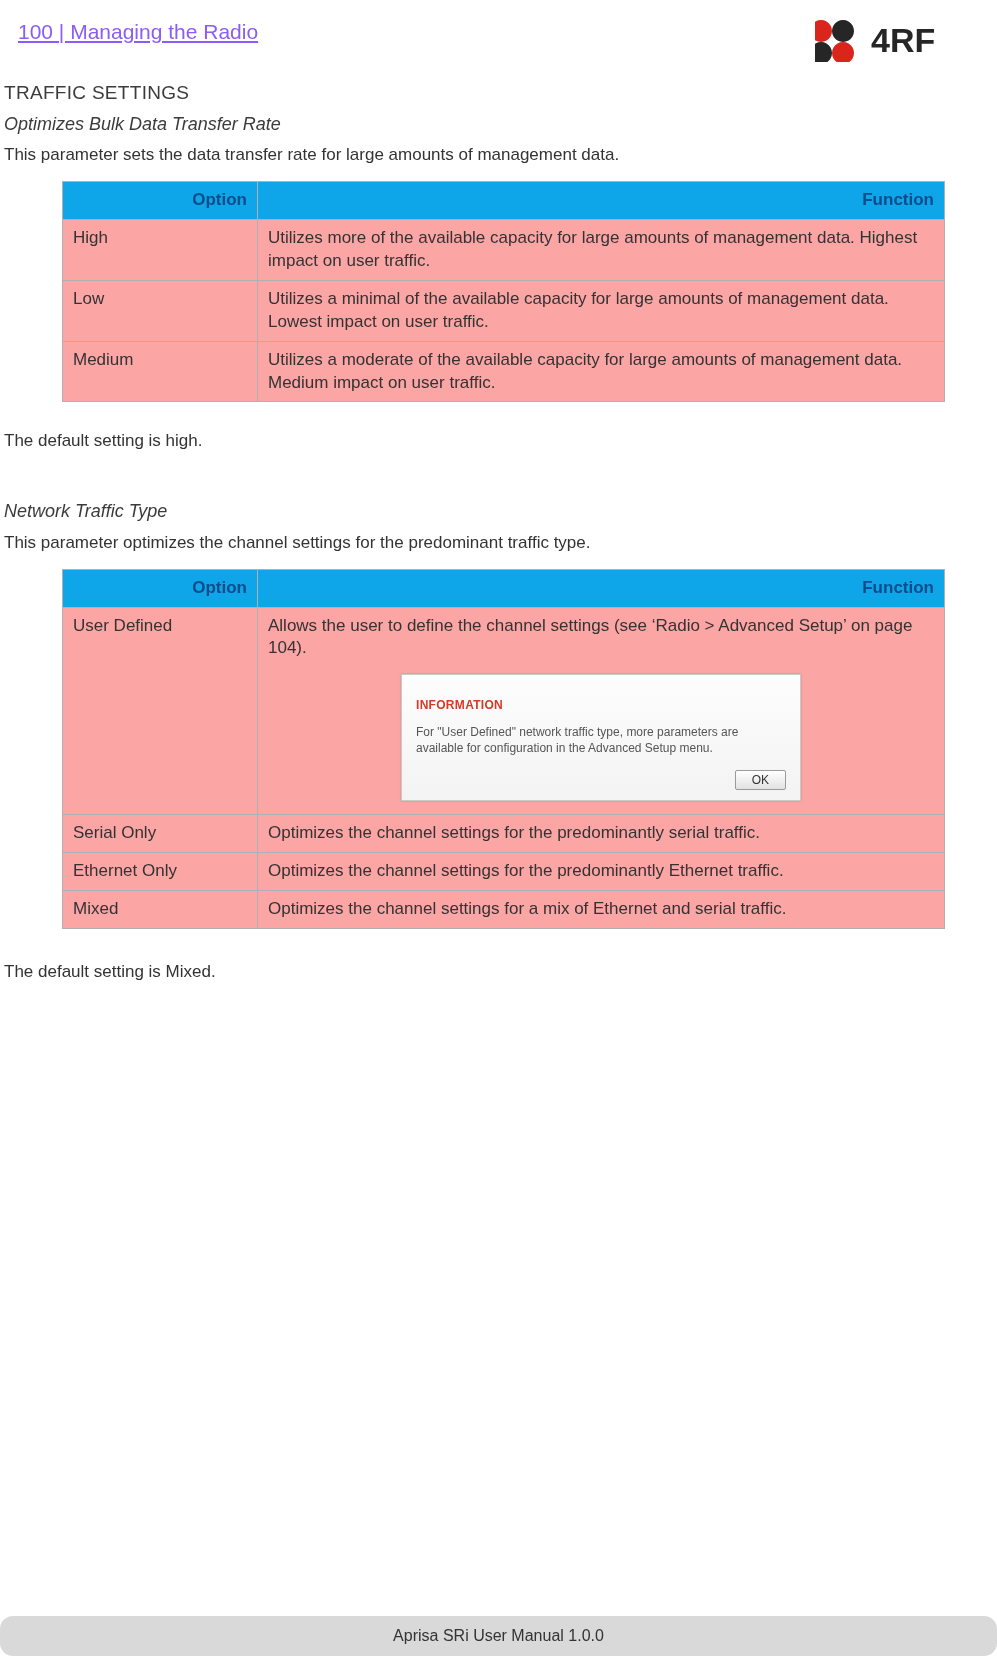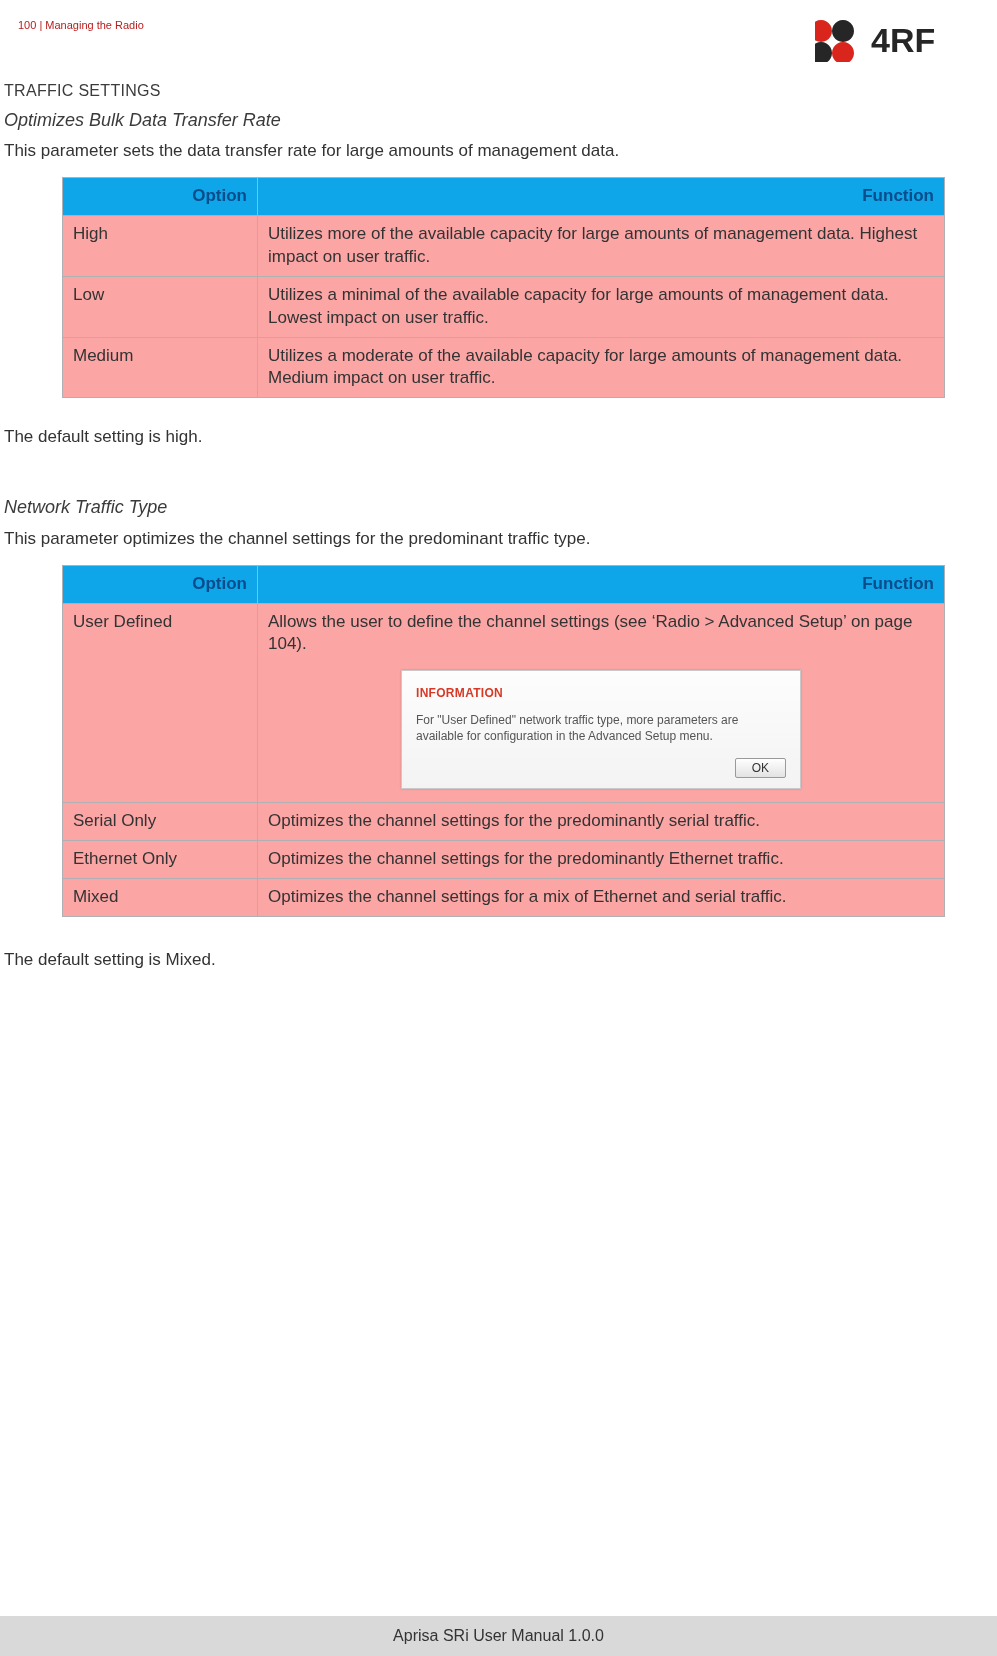--- a/index.html
+++ b/index.html
@@ -20,37 +20,38 @@
     padding: 14px 32px 0 4px;
   }
   .header-row {
     display: flex;
     justify-content: space-between;
     align-items: flex-start;
     margin-bottom: 18px;
   }
   .header-left {
     font-family: Arial, sans-serif;
-    font-size: 11px;
-    color: #b91c1c;
+    font-size: 21px;
+    color: #8b5cf6;
     padding-top: 4px;
     padding-left: 14px;
+    text-decoration: underline;
   }
   .logo {
     width: 150px;
     height: 48px;
     position: relative;
   }
   .logo svg { display:block; }
   .main {
     padding-left: 0;
     padding-right: 2px;
   }
   h2.section {
-    font-size: 16px;
+    font-size: 19px;
     font-weight: 400;
     letter-spacing: 0.3px;
     color: #3b3b3b;
     margin: 10px 0 6px 0;
   }
   h3.param {
     font-style: italic;
     font-weight: 400;
     font-size: 18px;
     color: #3b3b3b;
@@ -86,21 +87,21 @@
   table.opt col.c2 { }
   .dialog-box {
     width: 370px;
     margin: 14px auto 6px auto;
     border: 1px solid #c9c9c9;
     background: linear-gradient(#fdfdfd, #f3f3f3);
     box-shadow: 0 0 2px rgba(0,0,0,0.2);
     font-family: Tahoma, Arial, sans-serif;
     font-size: 12.5px;
     color: #444;
-    padding: 14px 14px 10px 14px;
+    padding: 22px 14px 10px 14px;
   }
   .dialog-box .dlg-title {
     color: #d63a26;
     font-weight: 700;
     letter-spacing: 0.3px;
     font-size: 12px;
     margin-bottom: 10px;
   }
   .dialog-box .dlg-body {
     font-size: 12px;
@@ -125,20 +126,21 @@
     left: 0;
     right: 0;
     bottom: 0;
     height: 40px;
     background: #d9d9d9;
     display: flex;
     align-items: center;
     justify-content: center;
     font-size: 16px;
     color: #333;
+    border-radius: 13px;
   }
   .spacer-big { height: 26px; }
 </style>
 </head>
 <body>
 
 <div class="page">
   <div class="header-row">
     <div class="header-left">100  |  Managing the Radio</div>
     <div class="logo">

